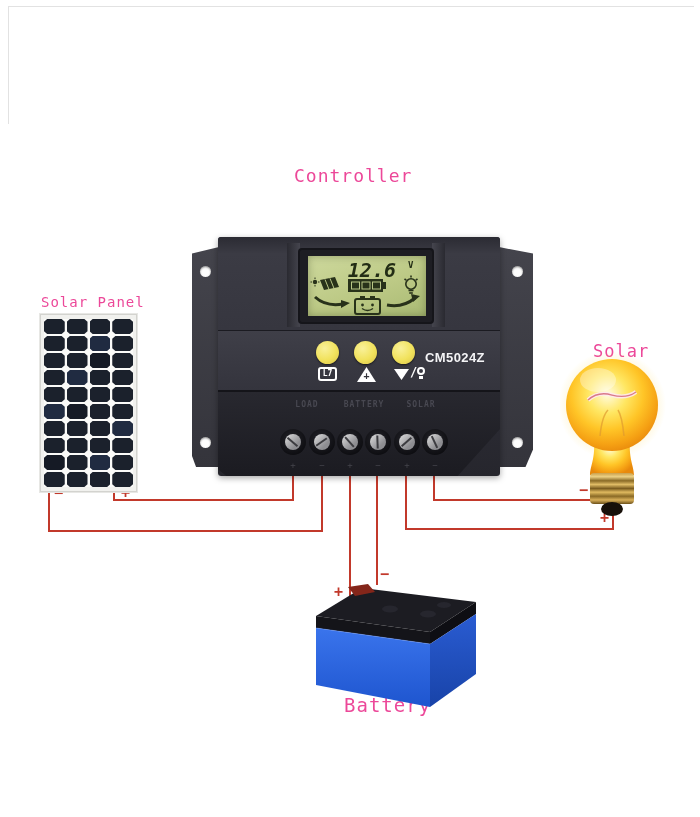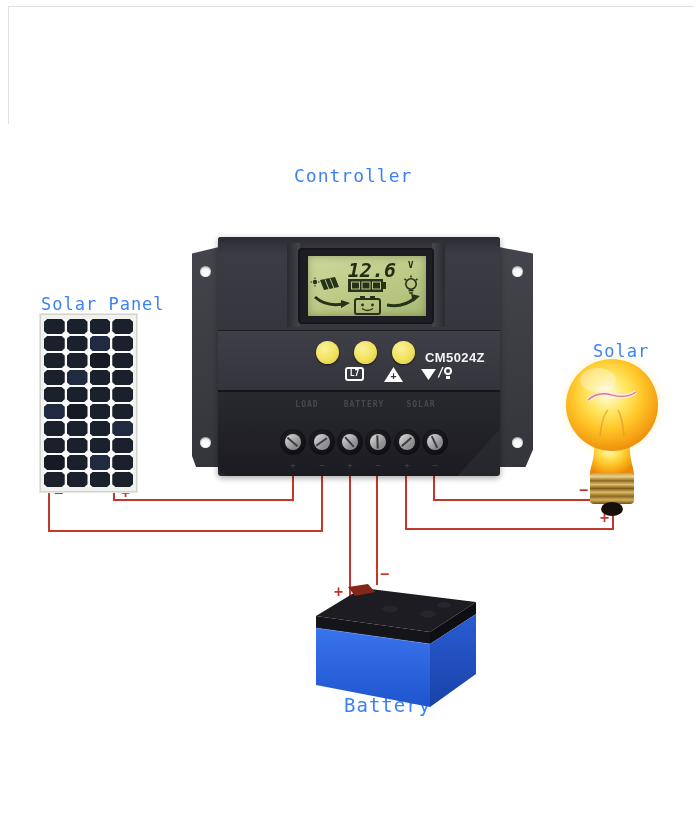--- a/index.html
+++ b/index.html
@@ -9,21 +9,21 @@
   *{margin:0;padding:0;box-sizing:border-box;}
   html,body{width:700px;height:817px;background:#ffffff;overflow:hidden;
     font-family:"DejaVu Sans Mono", monospace;}
   .stage{position:relative;width:700px;height:817px;background:#fff;}
   .abs{position:absolute;}
 
   
   .edge{background:#e2e2e2;}
 
   
-  .diagram-label{color:#3b82f6;letter-spacing:1px;white-space:nowrap;text-align:right;}
+  .diagram-label{color:#ec4899;letter-spacing:1px;white-space:nowrap;text-align:right;}
 
   
   .flange{background:linear-gradient(180deg,#44444c,#34343b);}
   .flange-hole{width:11px;height:11px;border-radius:50%;background:#fdfdfd;
     box-shadow:inset 0 1px 2px rgba(0,0,0,.45);}
   .ctrl-body{background:linear-gradient(180deg,#3a3a43 0%,#30303a 45%,#26262d 100%);
     border-radius:3px;box-shadow:0 2px 6px rgba(0,0,0,.35);}
   .sec-top{position:absolute;left:0;top:0;width:282px;height:93px;
     background:linear-gradient(180deg,#2b2b33 0%,#3b3b44 18%,#36363f 100%);
     border-radius:3px 3px 0 0;}
@@ -33,21 +33,21 @@
     background:#1d1d23;border-radius:2px;box-shadow:0 0 0 2px #15151a;}
   .lcd{position:absolute;left:90px;top:19px;width:118px;height:60px;
     background:linear-gradient(160deg,#ced99d 0%,var(--lcd) 55%,#a9ba74 100%);
     box-shadow:inset 0 0 9px rgba(40,50,20,.35);}
   .sec-mid{position:absolute;left:0;top:93px;width:282px;height:62px;
     background:linear-gradient(180deg,#3f3f48,#34343d);
     border-top:1px solid #1b1b21;border-bottom:2px solid #141419;}
   .round-btn{position:absolute;top:10px;width:23px;height:23px;border-radius:50%;
     background:radial-gradient(circle at 38% 32%,#f9f19a, var(--btn) 55%,#d9c348 100%);
     box-shadow:0 1px 2px rgba(0,0,0,.6);}
-  .btn-icon{position:absolute;color:#fff;margin-left:27px;}
+  .btn-icon{position:absolute;color:#fff;}
   .model-label{position:absolute;left:207px;top:19px;color:#f4f4f6;
     font-family:"Liberation Sans",sans-serif;font-weight:bold;font-size:13px;
     letter-spacing:.4px;}
   .sec-bot{position:absolute;left:0;top:155px;width:282px;height:84px;
     background:linear-gradient(180deg,#28282f,#1b1b21);
     clip-path:polygon(0 0,100% 0,100% 44%,85% 100%,3% 100%,0 92%);}
   .term-label{position:absolute;top:8px;transform:translateX(-50%);
     font-size:8px;font-weight:bold;letter-spacing:1px;color:#484851;}
   .screw{position:absolute;top:37px;width:26px;height:26px;border-radius:50%;
     background:radial-gradient(circle at 45% 40%,#25252b,#0d0d11 75%);}
@@ -76,21 +76,21 @@
   svg{display:block;}
 </style>
 </head>
 <body>
 <div class="stage">
 
   <div class="abs edge" style="left:8px;top:6px;width:686px;height:1px;"></div>
   <div class="abs edge" style="left:8px;top:6px;width:1px;height:118px;"></div>
 
   <div class="abs diagram-label" style="left:294px;top:165px;font-size:18px;">Controller</div>
-  <div class="abs diagram-label" style="left:41px;top:294px;font-size:17px;">Solar Panel</div>
+  <div class="abs diagram-label" style="left:41px;top:294px;font-size:14px;">Solar Panel</div>
   <div class="abs diagram-label" style="left:593px;top:341px;font-size:17px;">Solar</div>
   <div class="abs diagram-label" style="left:344px;top:694px;font-size:19px;">Battery</div>
 
   <div class="abs wire" style="left:48px;top:491px;width:2px;height:41px;"></div>
   <div class="abs wire" style="left:48px;top:530px;width:275px;height:2px;"></div>
   <div class="abs wire" style="left:321px;top:472px;width:2px;height:60px;"></div>
   <div class="abs wire" style="left:113px;top:491px;width:2px;height:10px;"></div>
   <div class="abs wire" style="left:113px;top:499px;width:181px;height:2px;"></div>
   <div class="abs wire" style="left:292px;top:472px;width:2px;height:29px;"></div>
 

